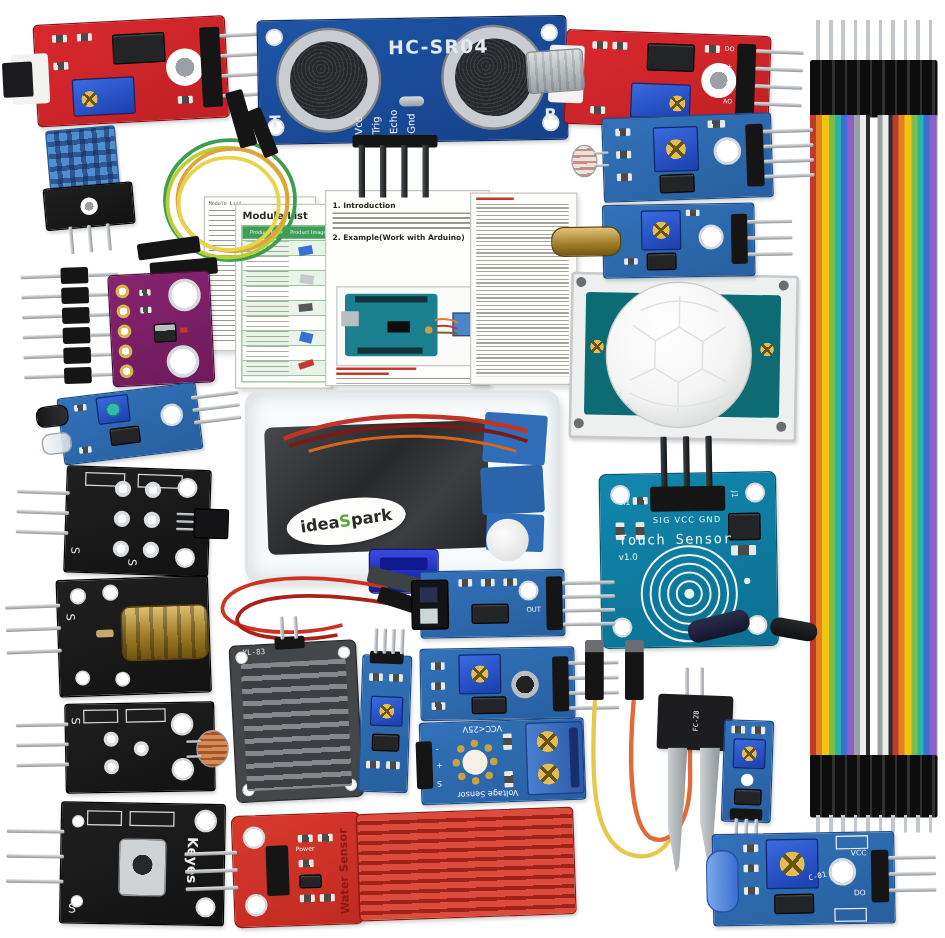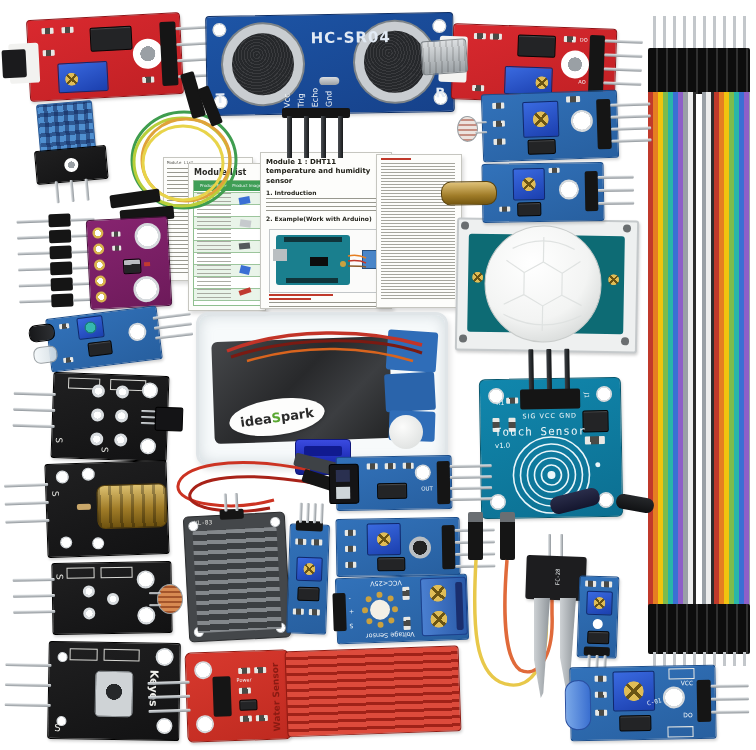--- a/index.html
+++ b/index.html
@@ -54,21 +54,20 @@
         </div>
         <div class="c textlines" style="left:3px;top:12px;width:34px;height:108px;opacity:.8;"></div>
         <div class="c" style="left:45px;top:16px;width:11px;height:7px;background:#3a6fd4;transform:rotate(-10deg);"></div>
         <div class="c" style="left:46px;top:39px;width:11px;height:7px;background:#c6cacd;transform:rotate(8deg);"></div>
         <div class="c" style="left:45px;top:62px;width:11px;height:6px;background:#55595c;transform:rotate(-6deg);"></div>
         <div class="c" style="left:46px;top:85px;width:10px;height:8px;background:#3a6fd4;transform:rotate(14deg);"></div>
         <div class="c" style="left:45px;top:108px;width:12px;height:5px;background:#c03a30;transform:rotate(-18deg);"></div>
       </div>
     </div>
     <div class="c page" style="left:100px;top:4px;width:132px;height:157px;padding:5px;box-sizing:border-box;">
-      <div style="font-size:7px;font-weight:bold;color:#202018;line-height:1.35;">Module 1 : DHT11 temperature and humidity sensor</div>
       <div style="font-size:6px;font-weight:bold;color:#26261f;margin-top:3px;">1. Introduction</div>
       <div class="textlines" style="width:118px;height:15px;margin-top:2px;"></div>
       <div style="font-size:6px;font-weight:bold;color:#26261f;margin-top:2px;">2. Example(Work with Arduino)</div>
       <div class="c" style="left:8px;top:76px;width:112px;height:62px;border:1px solid #c2c6c8;background:#fbfbfa;">
         <div class="c" style="left:6px;top:5px;width:74px;height:50px;background:#1a7f8e;border-radius:3px;">
           <div class="c" style="left:-3px;top:14px;width:14px;height:12px;background:#b9bec1;"></div>
           <div class="c" style="left:8px;top:2px;width:58px;height:5px;background:#10343a;"></div>
           <div class="c" style="left:10px;top:43px;width:52px;height:5px;background:#10343a;"></div>
           <div class="c" style="left:34px;top:22px;width:18px;height:9px;background:#0c0c0c;"></div>
           <div class="c" style="left:64px;top:26px;width:6px;height:6px;background:#caa13f;border-radius:50%;"></div>

